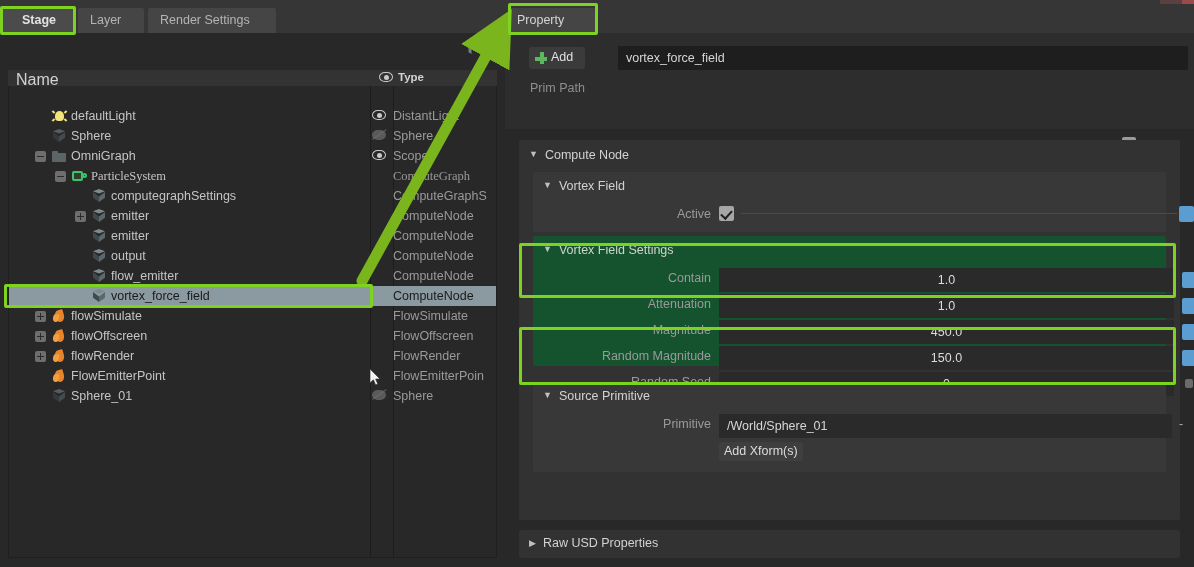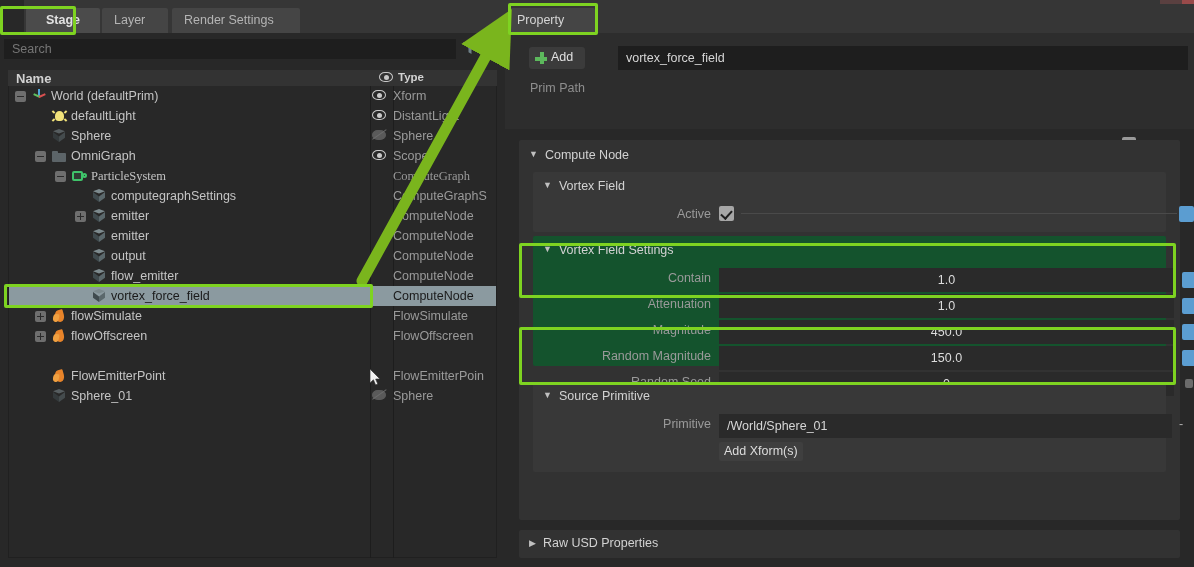--- a/index.html
+++ b/index.html
@@ -12,21 +12,20 @@
   #root { position: relative; width: 1194px; height: 567px; background: #2b2b2b; }
 
   
   #stage-panel {
     position: absolute; left: 0; top: 0; width: 505px; height: 567px;
     background: #282828;
   }
   .tabbar {
     position: absolute; left: 0; top: 0; width: 505px; height: 33px;
     background: #363636;
-    margin-left: 24px;
   }
   .tab {
     position: absolute; top: 8px; height: 25px;
     background: #454545; color: #b4b4b4;
     font-size: 12.5px; line-height: 25px; padding: 0 12px;
     border-radius: 2px 2px 0 0; white-space: nowrap;
   }
   .tab.active { background: #4b4b4b; color: #e2e2e2; font-weight: bold; }
   #tab-stage { left: 2px; width: 74px; text-align: center; }
   #tab-layer { left: 78px; width: 66px; }
@@ -43,21 +42,21 @@
     padding-left: 8px; outline: none;
   }
   #filter-icon { position: absolute; left: 462px; top: 8px; }
   #options-icon { position: absolute; left: 484px; top: 8px; }
 
   
   .tree-header {
     position: absolute; left: 8px; top: 70px; width: 489px; height: 16px;
     background: #333333;
   }
-  .th-name { position:absolute; left: 8px; top: 1px; font-size: 13px; color: #d2d2d2; font-weight: bold;}
+  .th-name { position:absolute; left: 8px; top: 1px; font-size: 16px; color: #d2d2d2; font-weight: normal;}
   .th-type { position:absolute; left: 390px; top: 1px; font-size: 11.5px; color: #d2d2d2; font-weight: bold;}
   .th-eye  { position:absolute; left: 371px; top: 2px; }
 
   #tree-body {
     position: absolute; left: 8px; top: 86px; width: 489px; height: 472px;
     background: #282828; border: 1px solid #202020; border-top: none;
   }
   .colsep { position:absolute; top:0; width:1px; height:472px; background:#1d1d1d; }
   #sep1 { left: 361px; }
   #sep2 { left: 384px; }
@@ -260,21 +259,20 @@
 
   <div id="stage-panel">
 
     <div class="tabbar">
       <div class="tab active" id="tab-stage">Stage</div>
       <div class="tab" id="tab-layer">Layer</div>
       <div class="tab" id="tab-render">Render Settings</div>
     </div>
 
     <div class="searchrow">
-      <input id="search-input" type="text" placeholder="Search" style="">
       <span id="filter-icon">
         <svg width="16" height="14" viewBox="0 0 16 14">
             <path d="M1 1h14L9.5 7.5V13l-3-1.8V7.5z" fill="#6e8088"></path>
           </svg>
       </span>
       <span id="options-icon">
         <svg width="14" height="14" viewBox="0 0 14 14">
           <rect x="1" y="2" width="12" height="2" fill="#6e8088"></rect>
           <rect x="1" y="6" width="12" height="2" fill="#6e8088"></rect>
           <rect x="1" y="10" width="12" height="2" fill="#6e8088"></rect>
@@ -287,27 +285,20 @@
       <span class="th-eye">
         <span class="eye"><span class="o"></span><span class="p"></span></span>
       </span>
       <span class="th-type">Type</span>
     </div>
 
     <div id="tree-body">
       <div class="colsep" id="sep1"></div>
       <div class="colsep" id="sep2"></div>
 
-    <div class="trow" style="top: 0px;">
-          <span class="texp" style="left: 6px;"></span>
-          <span class="ticon" style="left: 22px;"><span class="ic-axis"><i class="a1"></i><i class="a2"></i><i class="a3"></i></span></span>
-          <span class="tlabel" style="left: 42px;">World (defaultPrim)</span>
-          <span class="teye"><span class="eye"><span class="o"></span><span class="p"></span></span></span>
-          <span class="ttype">Xform</span>
-        </div>
         <div class="trow" style="top: 20px;">
           <span class="ticon" style="left: 42px;"><span class="ic-light"><i class="bulb"></i><i class="r r1"></i><i class="r r2"></i><i class="r r3"></i><i class="r r4"></i></span></span>
           <span class="tlabel" style="left: 62px;">defaultLight</span>
           <span class="teye"><span class="eye"><span class="o"></span><span class="p"></span></span></span>
           <span class="ttype">DistantLight</span>
         </div>
         <div class="trow" style="top: 40px;">
           <span class="ticon dim" style="left: 42px;"><span class="ic-cube"><i class="top"></i><i class="lf"></i><i class="rt"></i></span></span>
           <span class="tlabel" style="left: 62px;">Sphere</span>
           <span class="teye"><span class="eye off"><span class="o"></span><span class="p"></span></span></span>
@@ -361,20 +352,26 @@
           <span class="texp plus" style="left: 26px;"></span>
           <span class="ticon" style="left: 42px;"><span class="ic-flame"><i class="f1"></i><i class="f2"></i></span></span>
           <span class="tlabel" style="left: 62px;">flowSimulate</span>
           <span class="ttype">FlowSimulate</span>
         </div>
         <div class="trow" style="top: 240px;">
           <span class="texp plus" style="left: 26px;"></span>
           <span class="ticon" style="left: 42px;"><span class="ic-flame"><i class="f1"></i><i class="f2"></i></span></span>
           <span class="tlabel" style="left: 62px;">flowOffscreen</span>
           <span class="ttype">FlowOffscreen</span>
+        </div>
+        <div class="trow" style="top: 260px;">
+          <span class="texp plus" style="left: 26px;"></span>
+          <span class="ticon" style="left: 42px;"><span class="ic-flame"><i class="f1"></i><i class="f2"></i></span></span>
+          <span class="tlabel" style="left: 62px;">flowRender</span>
+          <span class="ttype">FlowRender</span>
         </div>
         <div class="trow" style="top: 280px;">
           <span class="ticon" style="left: 42px;"><span class="ic-flame"><i class="f1"></i><i class="f2"></i></span></span>
           <span class="tlabel" style="left: 62px;">FlowEmitterPoint</span>
           <span class="ttype">FlowEmitterPoin</span>
         </div>
         <div class="trow" style="top: 300px;">
           <span class="ticon dim" style="left: 42px;"><span class="ic-cube"><i class="top"></i><i class="lf"></i><i class="rt"></i></span></span>
           <span class="tlabel" style="left: 62px;">Sphere_01</span>
           <span class="teye"><span class="eye off"><span class="o"></span><span class="p"></span></span></span>

